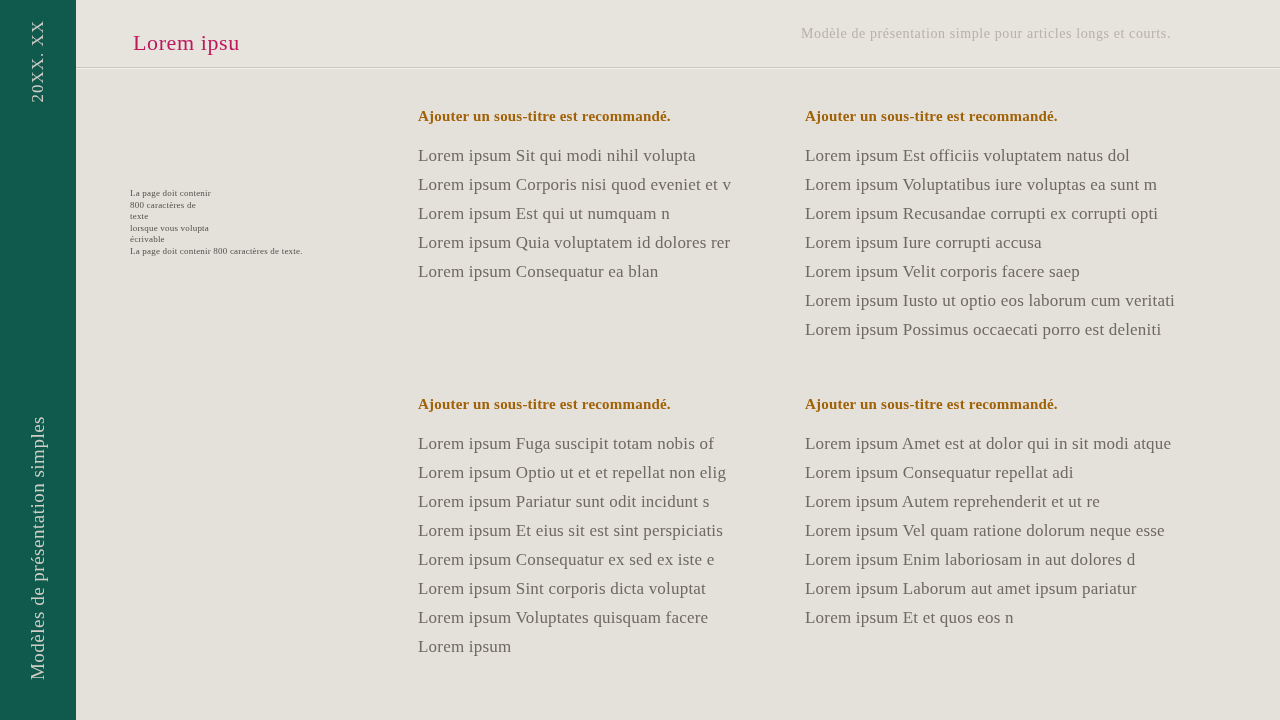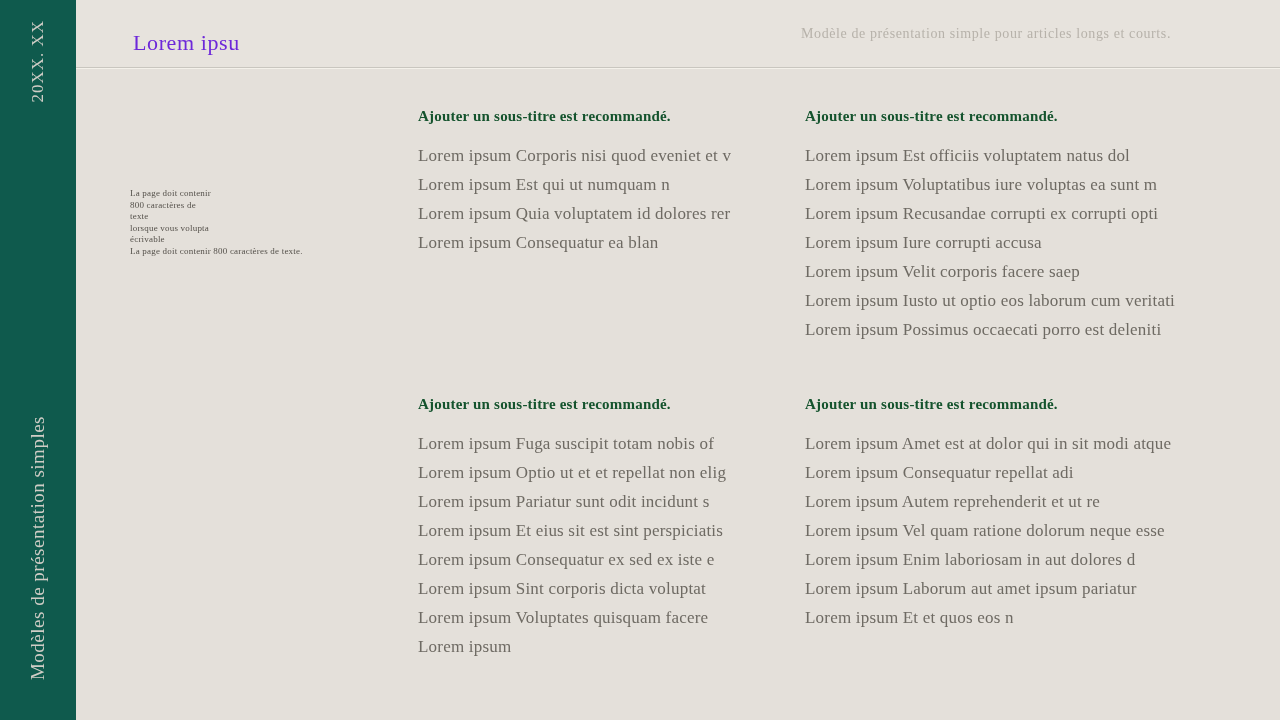--- a/index.html
+++ b/index.html
@@ -38,21 +38,21 @@
     display:flex; align-items:center;
   }
   .header::after {
     content:""; position:absolute; left:0; right:0; bottom:-2px; height:1px;
     background:#f4f1ea;
   }
   .title {
     position:absolute; left:57px; top:0; height:86px;
     display:flex; align-items:center;
     font-size:22px; letter-spacing:0.6px;
-    color:#6d28d9;
+    color:#be185d;
   }
   .subtitle {
     position:absolute; right:109px; top:0; height:67px;
     display:flex; align-items:center;
     font-size:14px; letter-spacing:0.6px;
     color:#b7b2aa;
   }
 
   
   .note {
@@ -60,21 +60,21 @@
     font-size:9px; line-height:11.5px;
     color:#55514b; letter-spacing:0.2px;
     width:300px;
   }
 
   
   .section { position:absolute; width:400px; }
   .section.wide { width:460px; }
   .section .heading {
     font-size:15px; font-weight:700;
-    color:#14532d; letter-spacing:0.2px;
+    color:#a16207; letter-spacing:0.2px;
     margin:0 0 16px 0;
   }
   .section ul {
     list-style:none; margin:0; padding:0;
     font-size:17px; line-height:29px;
     color:#6e6a63; letter-spacing:0.2px;
   }
   .s0 { left:418px; top:108px; }
   .s1 { left:805px; top:108px; }
   .s2 { left:418px; top:396px; }
@@ -104,20 +104,21 @@
     <div>800 caractères de</div>
     <div>texte</div>
     <div>lorsque vous volupta</div>
     <div>écrivable</div>
     <div>La page doit contenir 800 caractères de texte.</div>
   </div>
 
   <div class="section s0">
     <p class="heading">Ajouter un sous-titre est recommandé.</p>
     <ul>
+      <li>Lorem ipsum Sit qui modi nihil volupta</li>
       <li>Lorem ipsum Corporis nisi quod eveniet et v</li>
       <li>Lorem ipsum Est qui ut numquam n</li>
       <li>Lorem ipsum Quia voluptatem id dolores rer</li>
       <li>Lorem ipsum Consequatur ea blan</li>
     </ul>
   </div>
 
   <div class="section wide s1">
     <p class="heading">Ajouter un sous-titre est recommandé.</p>
     <ul>

